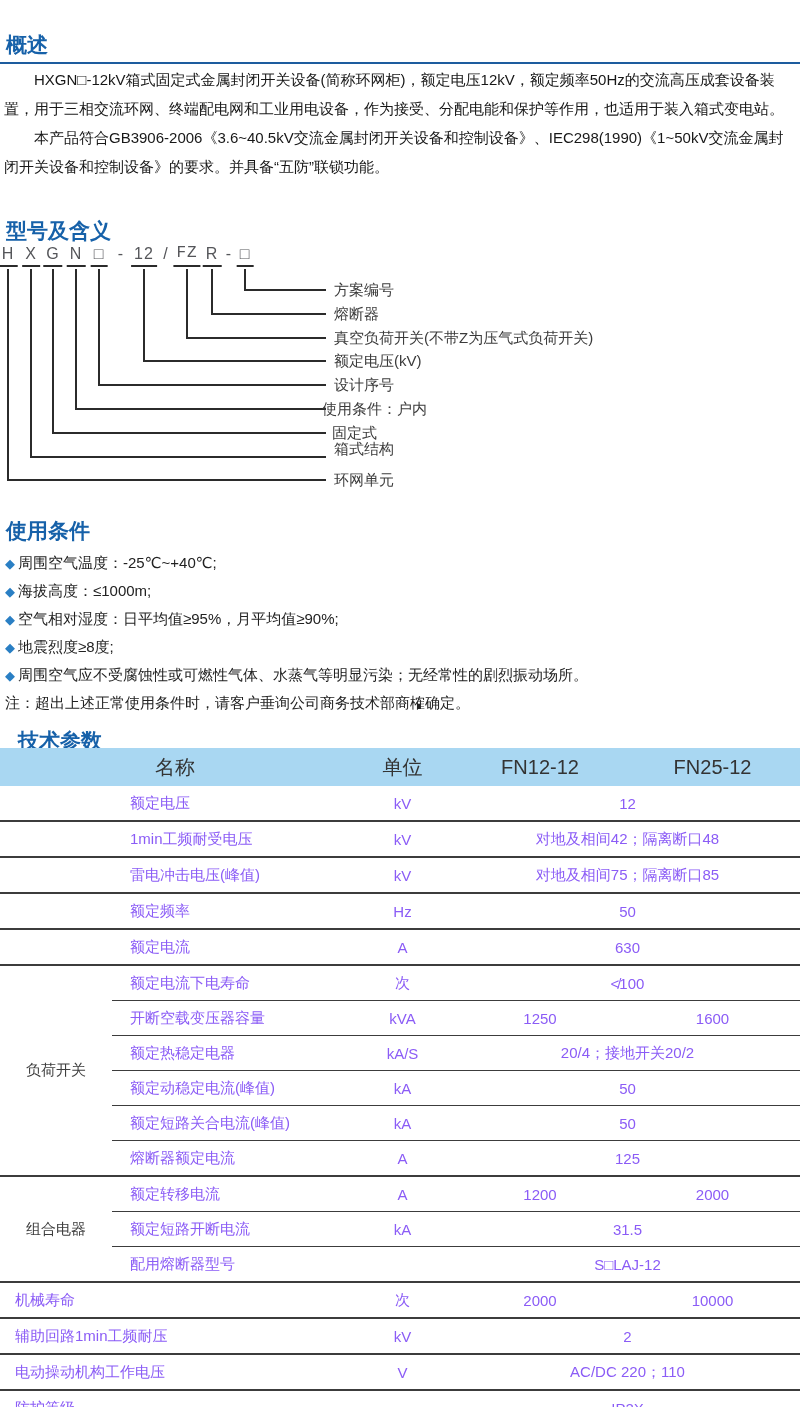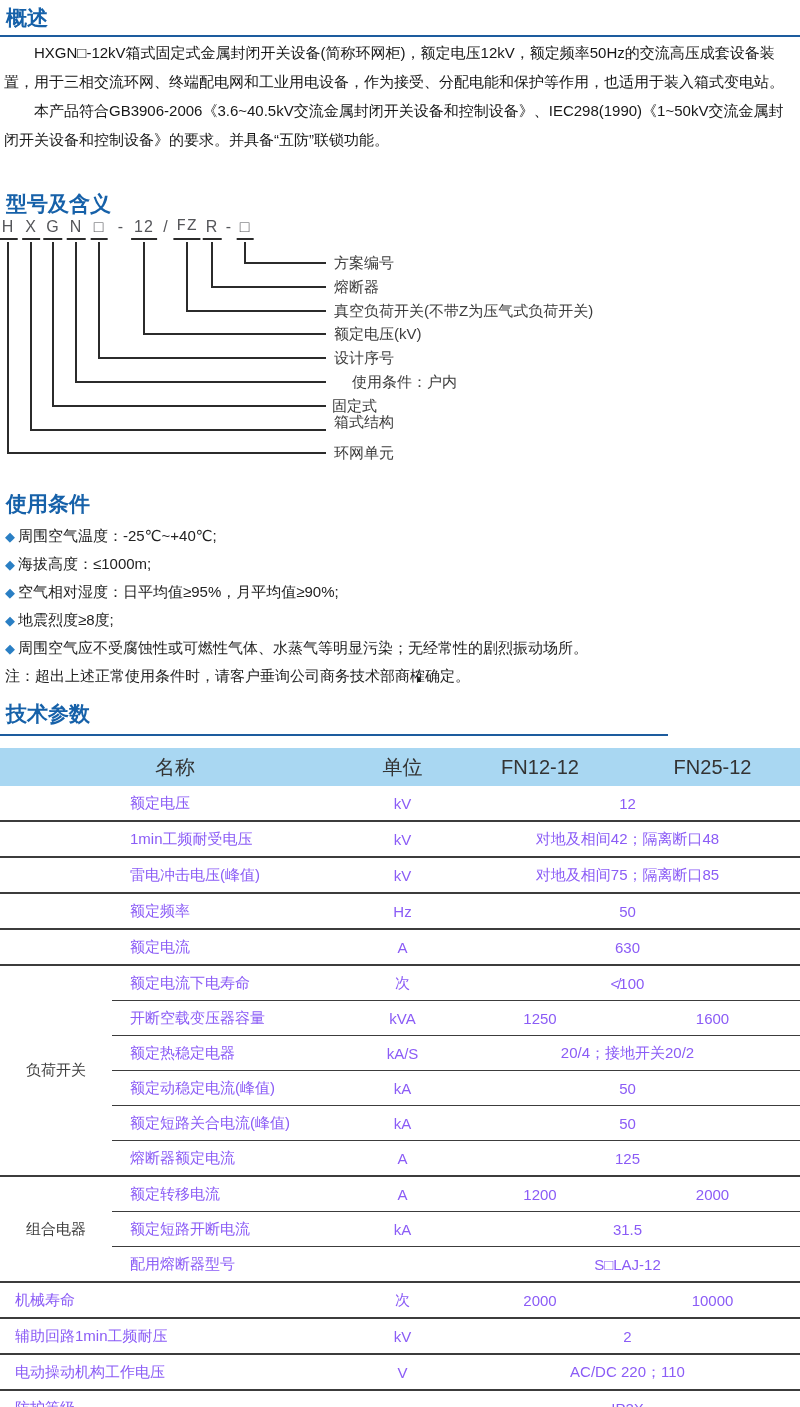--- a/index.html
+++ b/index.html
@@ -1,36 +1,36 @@
 <!DOCTYPE html>
 <html><head>
 <meta charset="utf-8">
 <style>
   html,body{margin:0;padding:0;}
   body{width:800px;height:1407px;background:#ffffff;position:relative;overflow:hidden;
        font-family:"Liberation Sans","DejaVu Sans",sans-serif;color:#1a1a1a;}
-  .abs{position:absolute;}
+  .abs{position:absolute;margin-top:27px;}
   .h1{font-size:21px;font-weight:bold;color:#1661a9;line-height:24px;}
   #overview-heading{top:4px;left:0;width:800px;padding:2px 0 5px 6px;box-sizing:border-box;
        border-bottom:2px solid #1d5c9e;}
   #overview-paras{top:38px;left:0;width:800px;padding:0 8px 0 4px;box-sizing:border-box;}
   #overview-paras p{margin:0;font-size:15px;line-height:29px;text-indent:2em;color:#171717;}
   #model-heading{top:192px;left:6px;}
   #model-diagram{top:216px;left:0;width:800px;height:272px;}
   .code-part{position:absolute;top:1px;transform:translateX(-50%);font-size:16px;color:#55565a;
        letter-spacing:1px;line-height:19px;}
   .code-part.u{border-bottom:2px solid #2b2b2b;padding:0 3px 2px 3px;}
   .dline{position:absolute;background:#2b2b2b;}
   .dlabel{position:absolute;font-size:15px;color:#3b3b3b;white-space:nowrap;line-height:19px;}
   #cond-heading{top:492px;left:6px;}
   #cond-list{top:522px;left:5px;width:790px;}
   .cond-item{font-size:15px;line-height:27px;color:#222222;}
   .diamond{color:#2a7fc4;font-size:13px;margin-right:3px;}
   .cond-note{font-size:15px;line-height:27px;color:#222222;}
-  #params-heading{top:700px;left:0;width:668px;padding:2px 0 8px 6px;box-sizing:border-box;
+  #params-heading{top:700px;left:0;width:668px;padding:2px 0 8px 18px;box-sizing:border-box;
        border-bottom:2px solid #1d5c9e;}
   #params-table{position:absolute;top:748px;left:0;width:800px;border-collapse:collapse;table-layout:fixed;}
   #params-table th{background:#a9d7f2;font-weight:normal;font-size:20px;color:#333333;height:38px;
        text-align:center;padding:0;}
   #params-table td{font-size:15px;color:#8b5cf6;height:34px;padding:0;}
   #params-table td.c{text-align:center;}
   #params-table td.name{text-align:left;padding-left:18px;}
   #params-table td.name2{text-align:left;padding-left:130px;}
   #params-table td.namew{text-align:left;padding-left:15px;}
   #params-table td.grp{text-align:center;color:#3d3d3d;}
@@ -73,21 +73,21 @@
     <div class="dline" style="left: 186px; top: 94px; width: 140px; height: 2px;"></div>
     <div class="dlabel" style="left: 334px; top: 85px;">真空负荷开关(不带Z为压气式负荷开关)</div>
     <div class="dline" style="left: 143px; top: 26px; width: 2px; height: 93px;"></div>
     <div class="dline" style="left: 143px; top: 117px; width: 183px; height: 2px;"></div>
     <div class="dlabel" style="left: 334px; top: 108px;">额定电压(kV)</div>
     <div class="dline" style="left: 98px; top: 26px; width: 2px; height: 117px;"></div>
     <div class="dline" style="left: 98px; top: 141px; width: 228px; height: 2px;"></div>
     <div class="dlabel" style="left: 334px; top: 132px;">设计序号</div>
     <div class="dline" style="left: 75px; top: 26px; width: 2px; height: 141px;"></div>
     <div class="dline" style="left: 75px; top: 165px; width: 251px; height: 2px;"></div>
-    <div class="dlabel" style="left: 352px; top: 156px;">使用条件：户内</div>
+    <div class="dlabel" style="left: 322px; top: 156px;">使用条件：户内</div>
     <div class="dline" style="left: 52px; top: 26px; width: 2px; height: 165px;"></div>
     <div class="dline" style="left: 52px; top: 189px; width: 274px; height: 2px;"></div>
     <div class="dlabel" style="left: 332px; top: 180px;">固定式</div>
     <div class="dline" style="left: 30px; top: 26px; width: 2px; height: 189px;"></div>
     <div class="dline" style="left: 30px; top: 213px; width: 296px; height: 2px;"></div>
     <div class="dlabel" style="left: 334px; top: 196px;">箱式结构</div>
     <div class="dline" style="left: 7px; top: 26px; width: 2px; height: 212px;"></div>
     <div class="dline" style="left: 7px; top: 236px; width: 319px; height: 2px;"></div>
     <div class="dlabel" style="left: 334px; top: 227px;">环网单元</div>
   </div>

